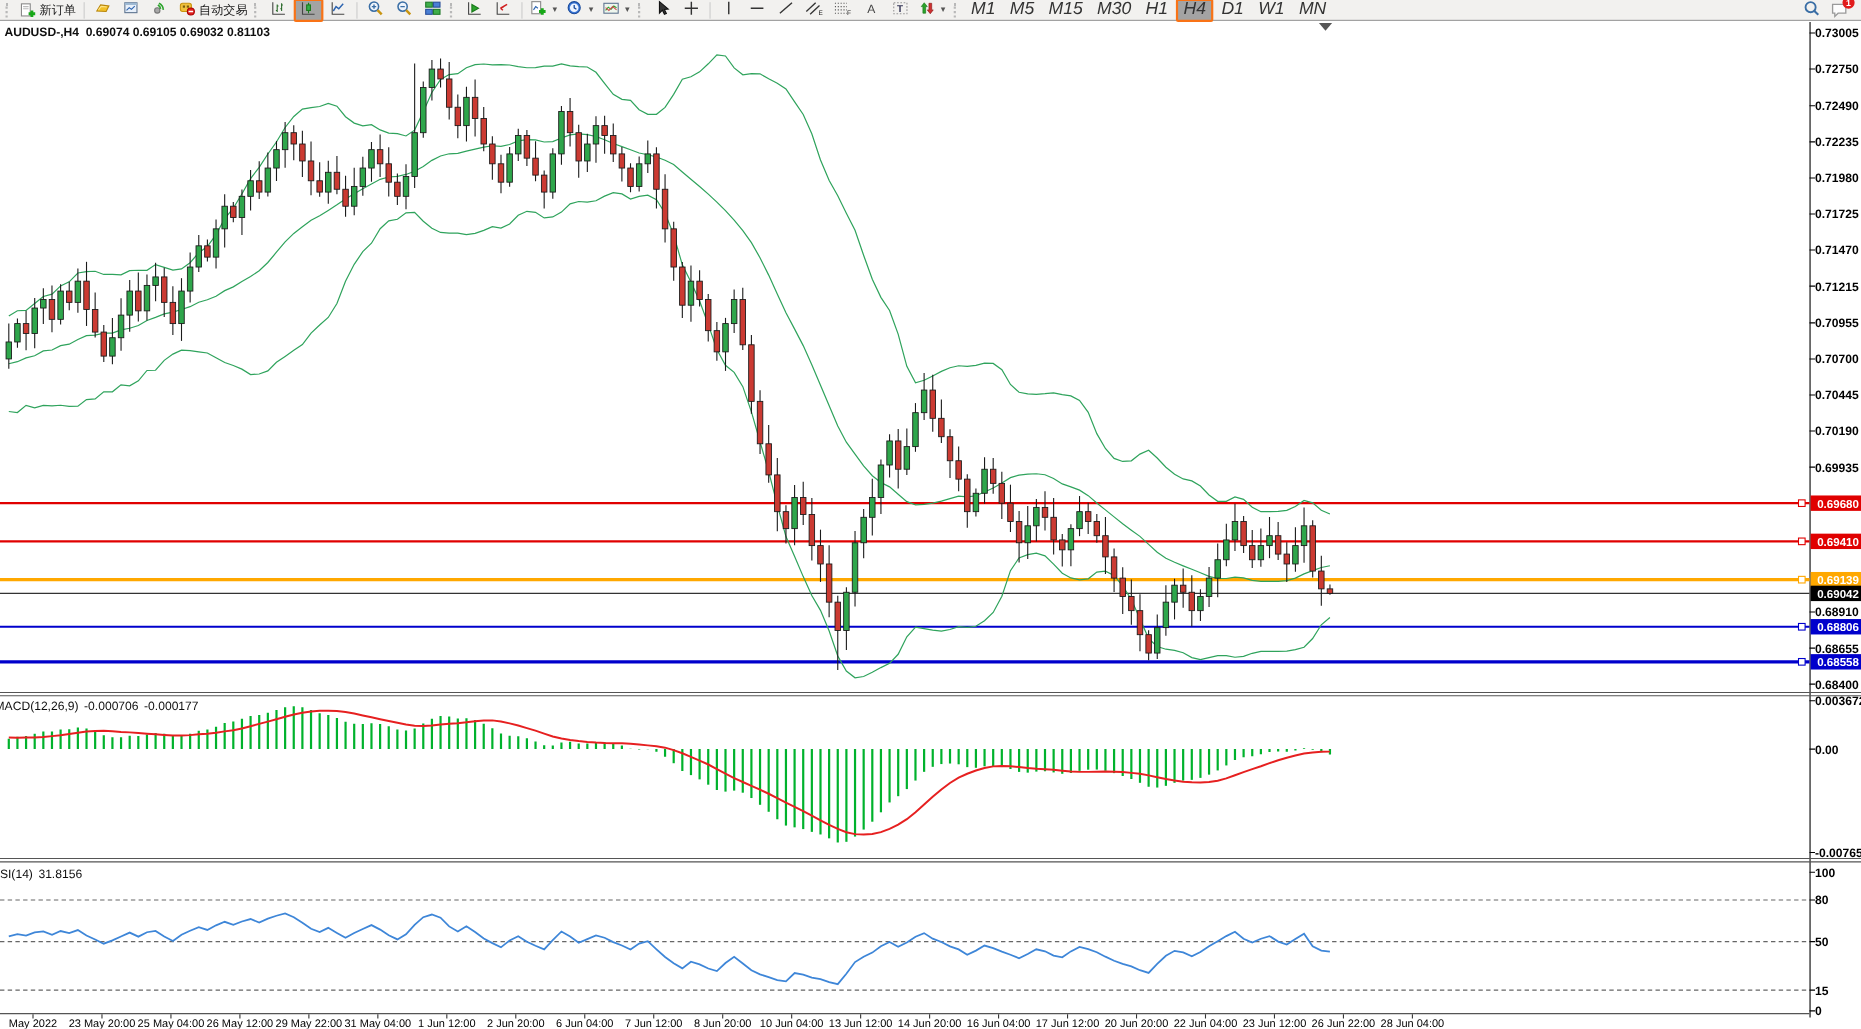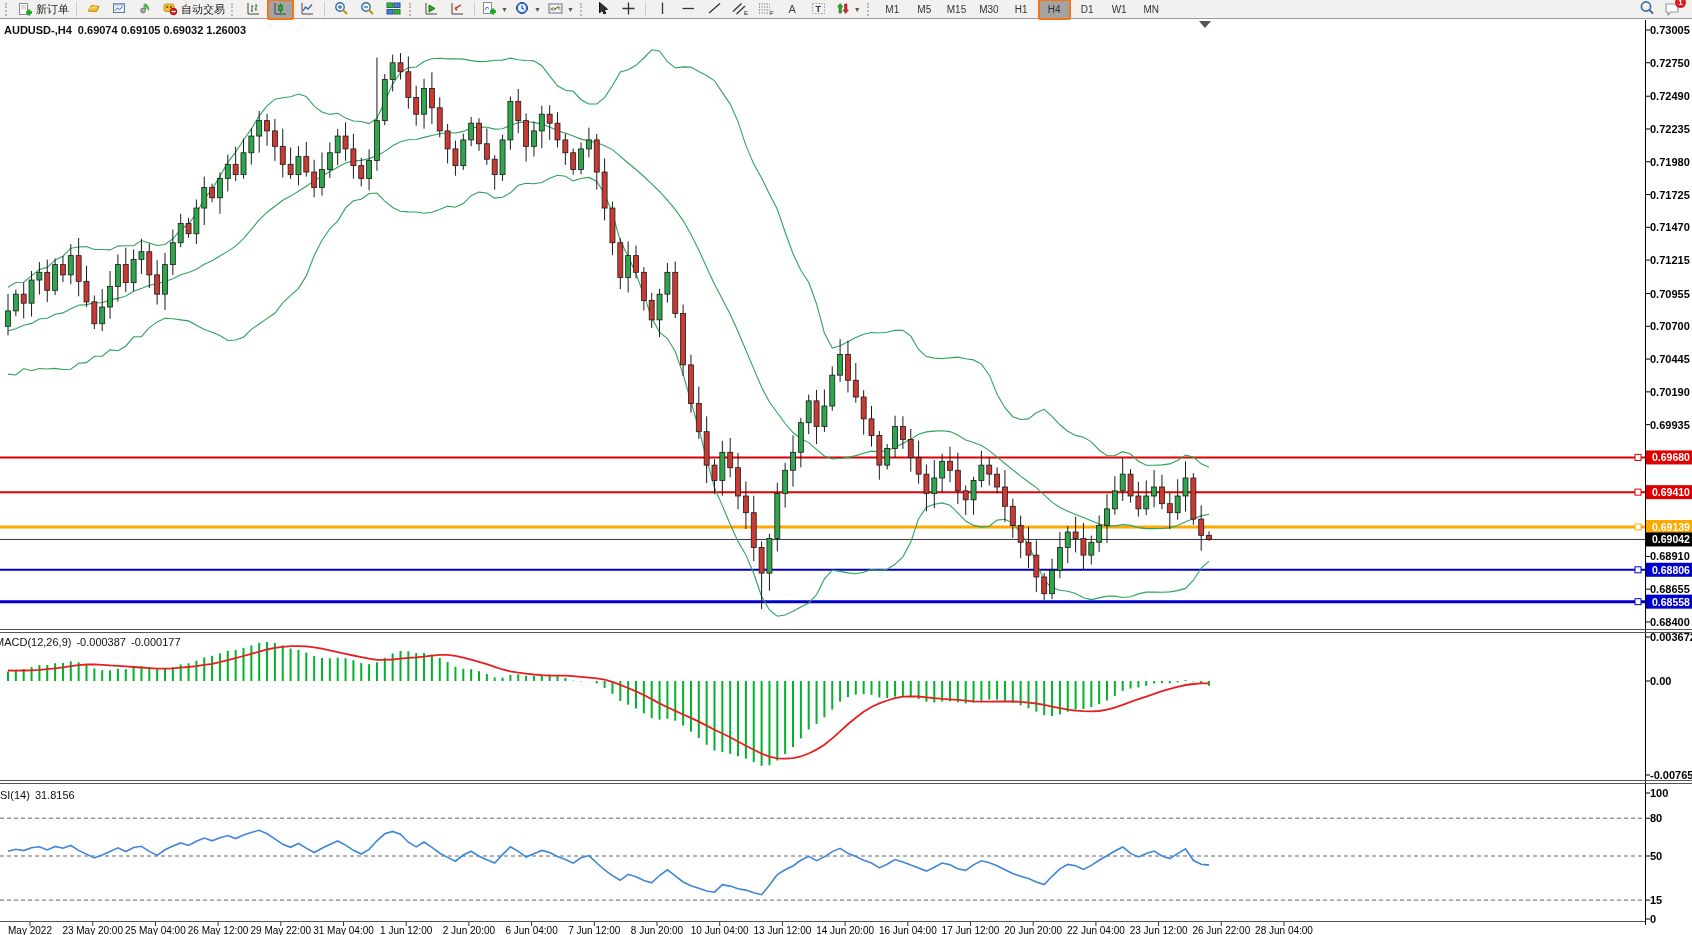--- a/index.html
+++ b/index.html
@@ -4,21 +4,21 @@
 <style>
   html,body{margin:0;padding:0;width:1692px;height:935px;overflow:hidden;background:#fff;
     font-family:"Liberation Sans","DejaVu Sans",sans-serif;}
   .toolbar{position:absolute;top:0;left:0;width:1692px;height:19px;background:#f2f1ef;
     border-bottom:1px solid #9a9a9a;display:flex;align-items:center;padding:0 3px;gap:1px;z-index:6;box-sizing:border-box;}
   .grip{width:3px;height:13px;border-left:2px dotted #b8b8b8;margin:0 4px 0 2px;}
   .sep{width:1px;height:15px;background:#cccccc;margin:0 3px;}
   .tbtn{height:17px;min-width:19px;display:flex;align-items:center;justify-content:center;gap:3px;
     padding:0 2px;font-size:11px;color:#1a1a1a;border:1px solid transparent;border-radius:2px;cursor:default;}
   .tbtn.active{background:#a3a3a3;border:2px solid #f97316;text-align:right;}
-  .tf{font-size:10px;padding:0 5px;color:#333;}
+  .tf{font-size:16px;padding:0 5px;color:#333;font-style:italic;}
   .dd{font-size:7px;color:#555;margin-left:1px;}
   .spacer{flex:1;}
   .overlay{position:absolute;z-index:4;white-space:nowrap;color:#0f0f0f;}
   #chart-title{left:4px;top:24px;font-size:11px;font-weight:600;}
   #chart-title span{margin-right:6px;}
   #macd-label{left:-5px;top:636px;font-size:11px;}
   #macd-label span{margin-right:5px;}
   #rsi-label{left:-8px;top:789px;font-size:11px;}
   #rsi-label span{margin-right:5px;}
   svg#chart-svg{position:absolute;top:0;left:0;z-index:1;}
@@ -877,20 +877,20 @@
       <line x1="1158.6000000000001" y1="922" x2="1158.6000000000001" y2="926" stroke="#333"></line>
       <text x="1158.6000000000001" y="934" text-anchor="middle" font-size="10" fill="#000" font-family="Liberation Sans">23 Jun 12:00</text>
       <line x1="1221.3" y1="922" x2="1221.3" y2="926" stroke="#333"></line>
       <text x="1221.3" y="934" text-anchor="middle" font-size="10" fill="#000" font-family="Liberation Sans">26 Jun 22:00</text>
       <line x1="1284" y1="922" x2="1284" y2="926" stroke="#333"></line>
       <text x="1284" y="934" text-anchor="middle" font-size="10" fill="#000" font-family="Liberation Sans">28 Jun 04:00</text>
     </g>
   </svg>
 
 <div class="overlay" id="chart-title">
-  <span>AUDUSD-,H4</span><span>0.69074 0.69105 0.69032 1.26003</span>
+  <span>AUDUSD-,H4</span><span>0.69074 0.69105 0.69032 0.81103</span>
 </div>
 <div class="overlay" id="macd-label">
-  <span>MACD(12,26,9)</span><span>-0.000387</span><span>-0.000177</span>
+  <span>MACD(12,26,9)</span><span>-0.000706</span><span>-0.000177</span>
 </div>
 <div class="overlay" id="rsi-label">
   <span>RSI(14)</span><span>31.8156</span>
 </div>
 
 </body></html>

